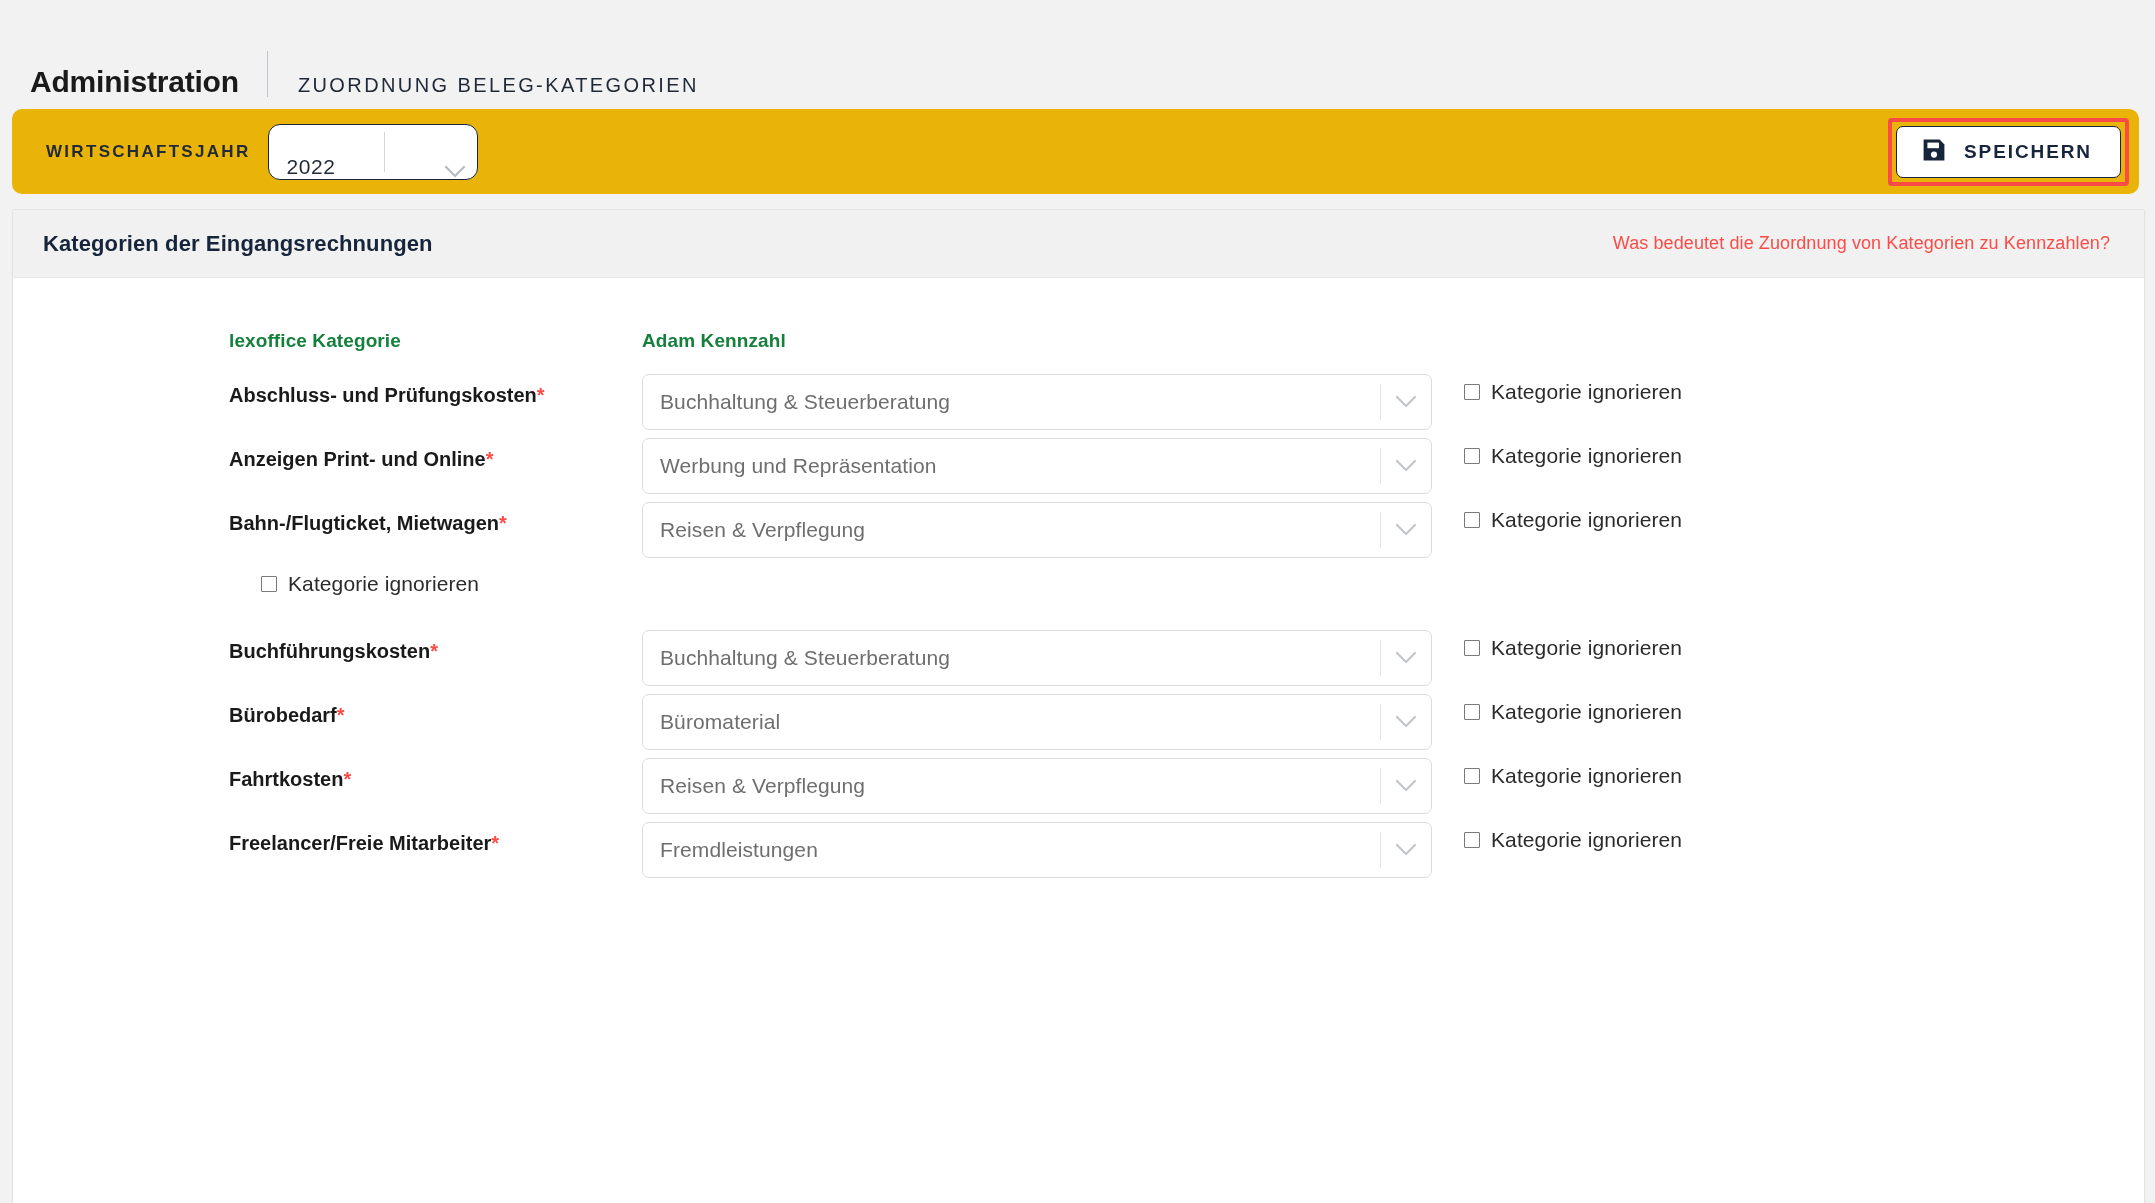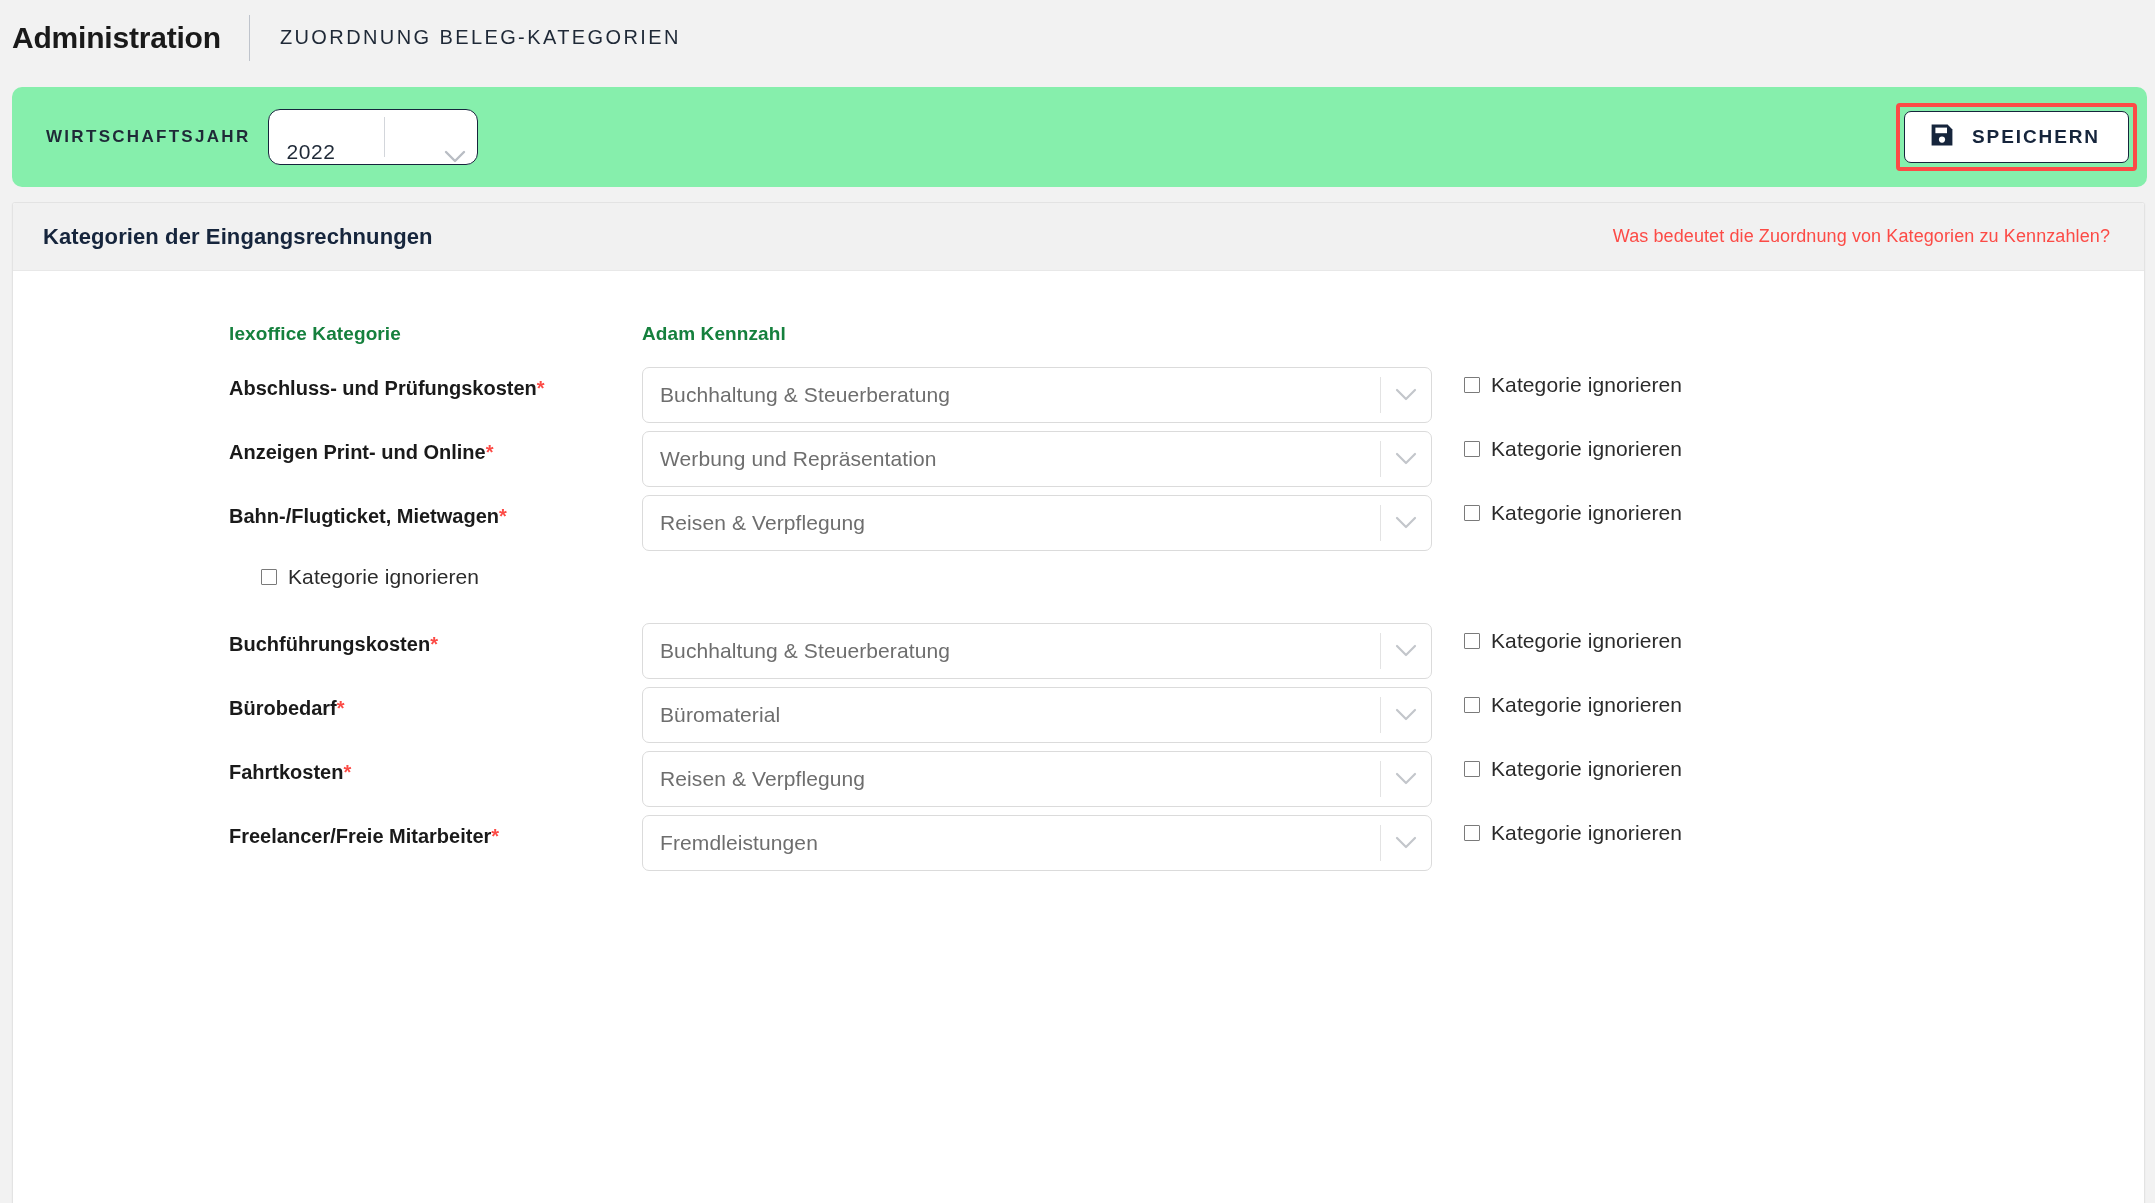--- a/index.html
+++ b/index.html
@@ -14,23 +14,24 @@
     background: #F2F2F2;
     font-family: "Liberation Sans", sans-serif;
     color: #16253C;
     -webkit-font-smoothing: antialiased;
   }
 
   
   .topbar {
     height: 75px;
     display: flex;
-    align-items: center;
-    padding-left: 12px;
+    align-items: flex-end;
+    padding-left: 30px;
     background: #F2F2F2;
+    margin-top: 22px;
   }
   .topbar .app-title {
     font-size: 30px;
     font-weight: 700;
     color: #1A1A1A;
     letter-spacing: -0.2px;
     line-height: 1;
     padding-right: 28px;
   }
   .topbar .divider {
@@ -42,23 +43,23 @@
     font-size: 20px;
     font-weight: 500;
     color: #1F2937;
     letter-spacing: 2.4px;
     padding-left: 30px;
     text-transform: uppercase;
   }
 
   
   .actionbar {
-    margin: 12px 8px 0 12px;
-    height: 100px;
-    background: #86efac;
+    margin: 12px 16px 0 12px;
+    height: 85px;
+    background: #eab308;
     border-radius: 10px;
     display: flex;
     align-items: center;
     padding: 0 10px 0 34px;
     position: relative;
   }
   .field-label {
     font-size: 17px;
     font-weight: 600;
     letter-spacing: 2.3px;

